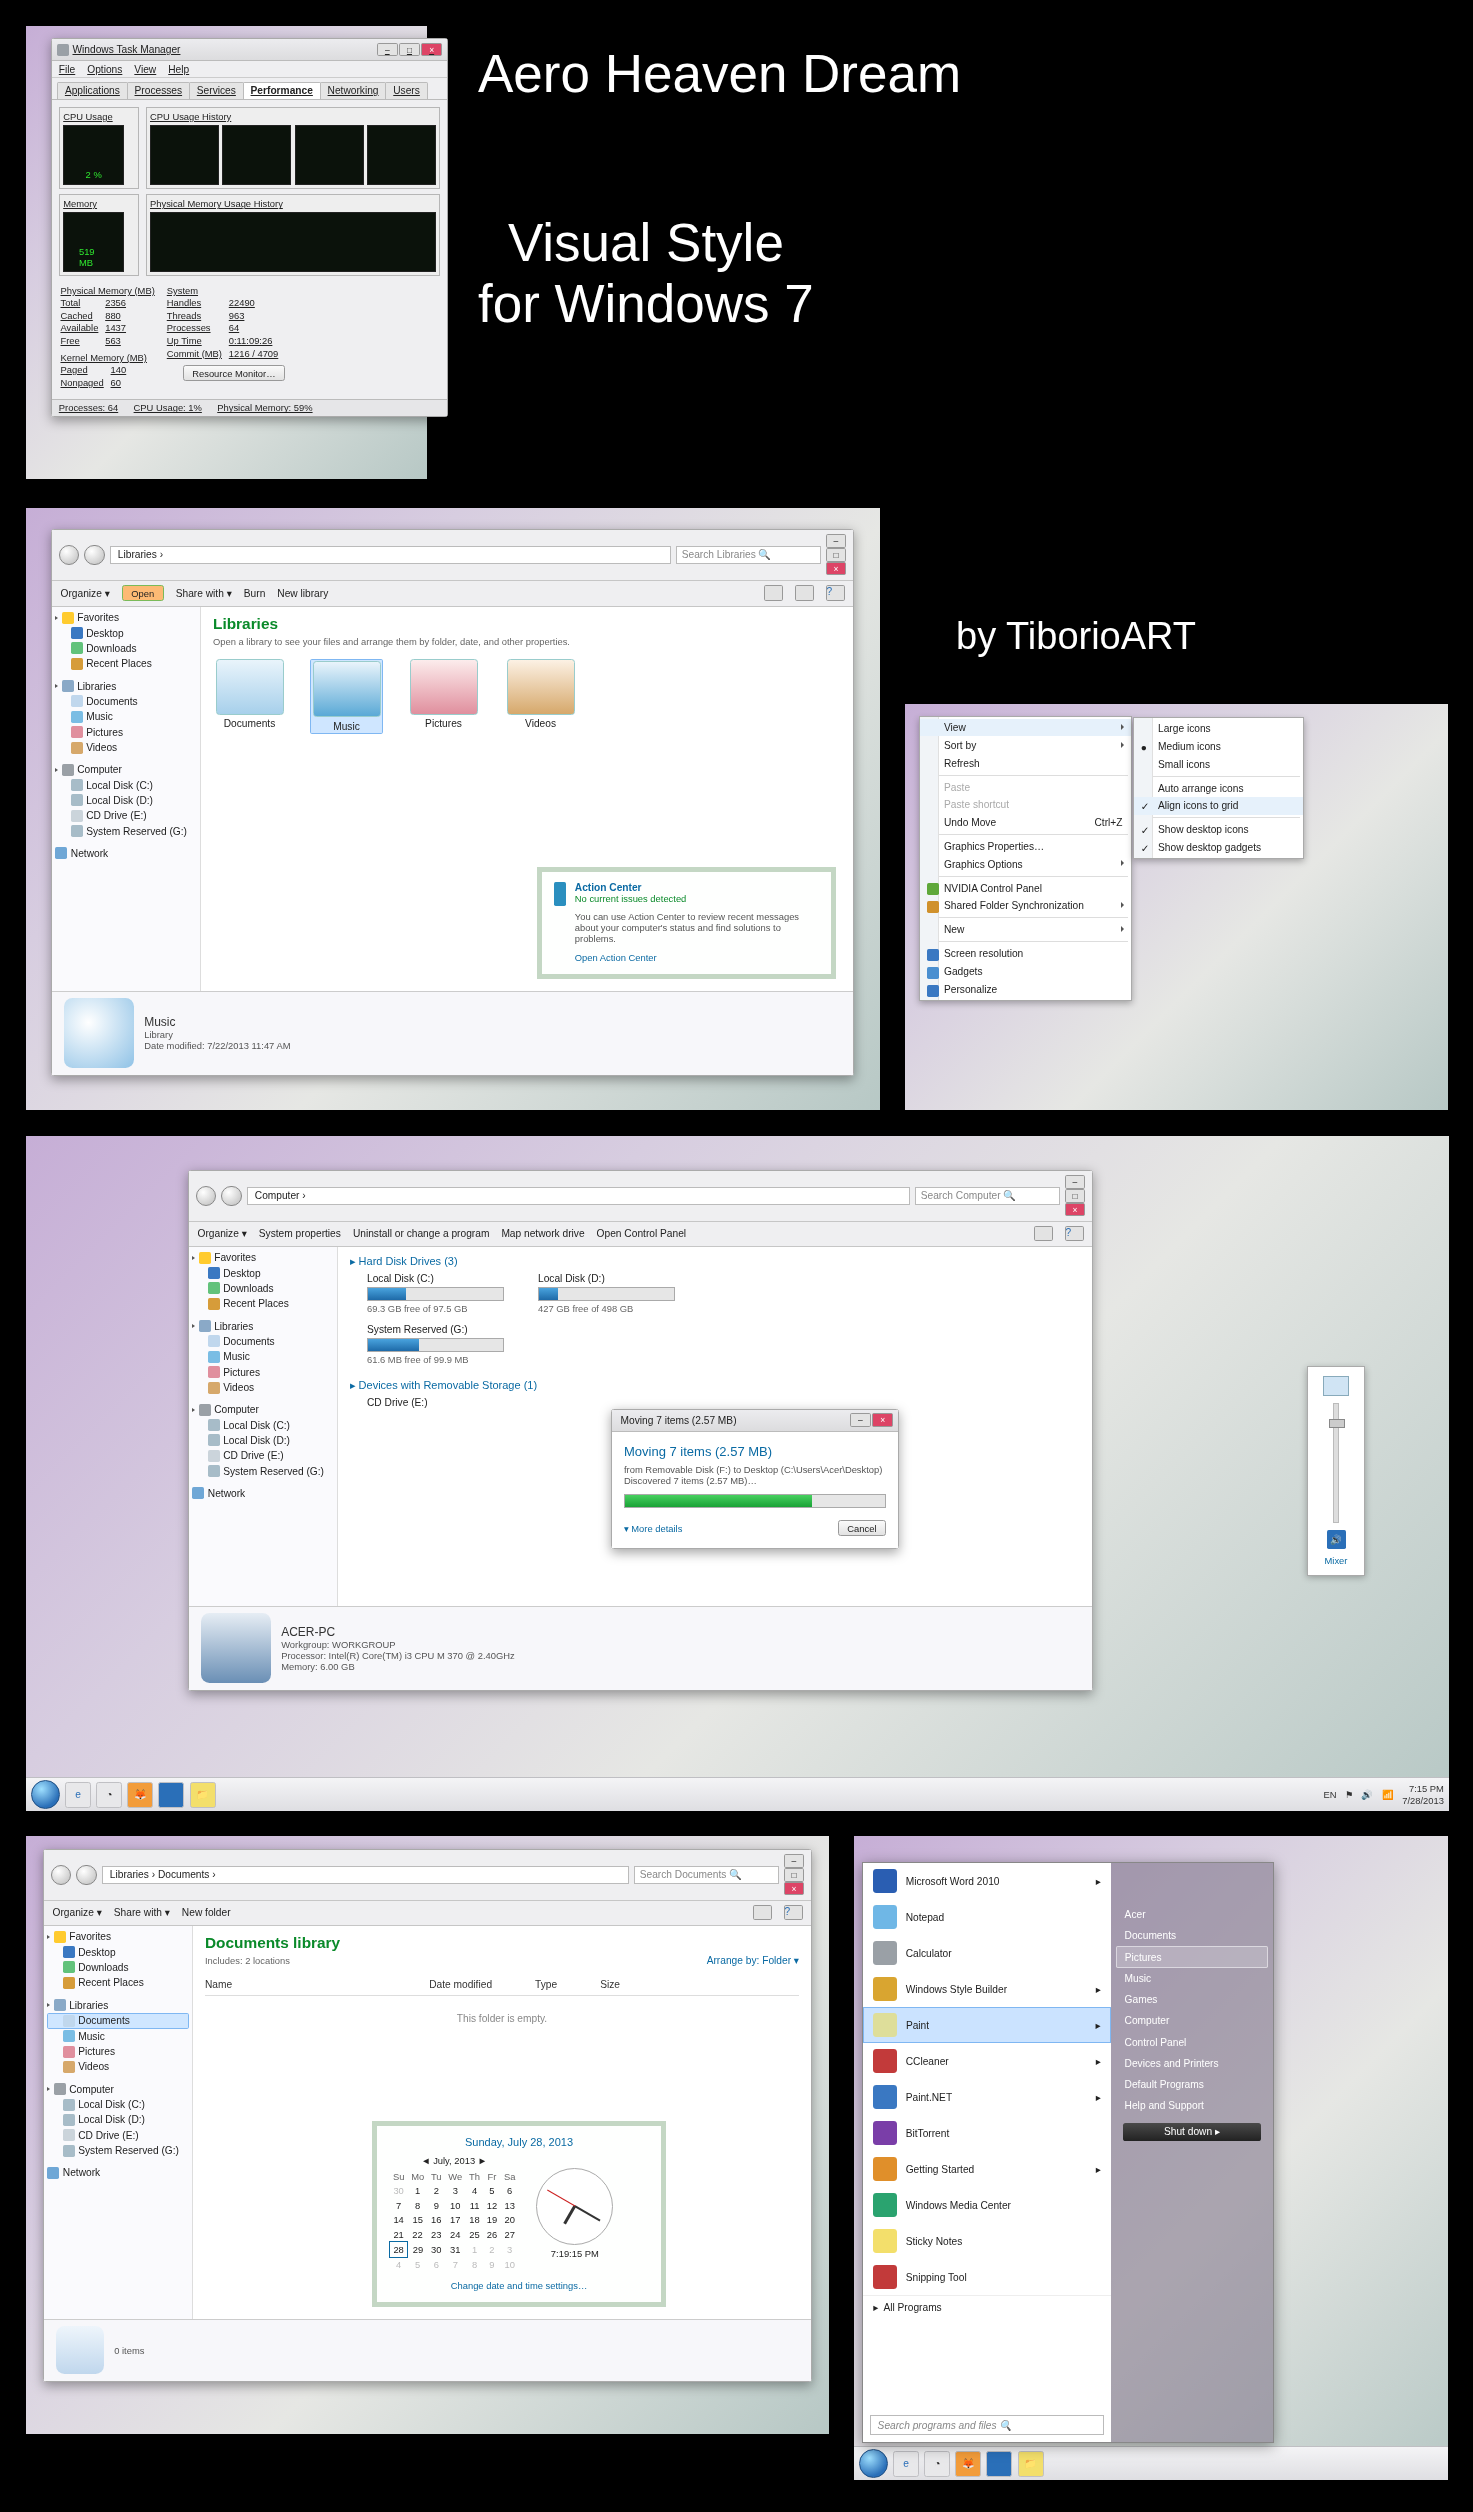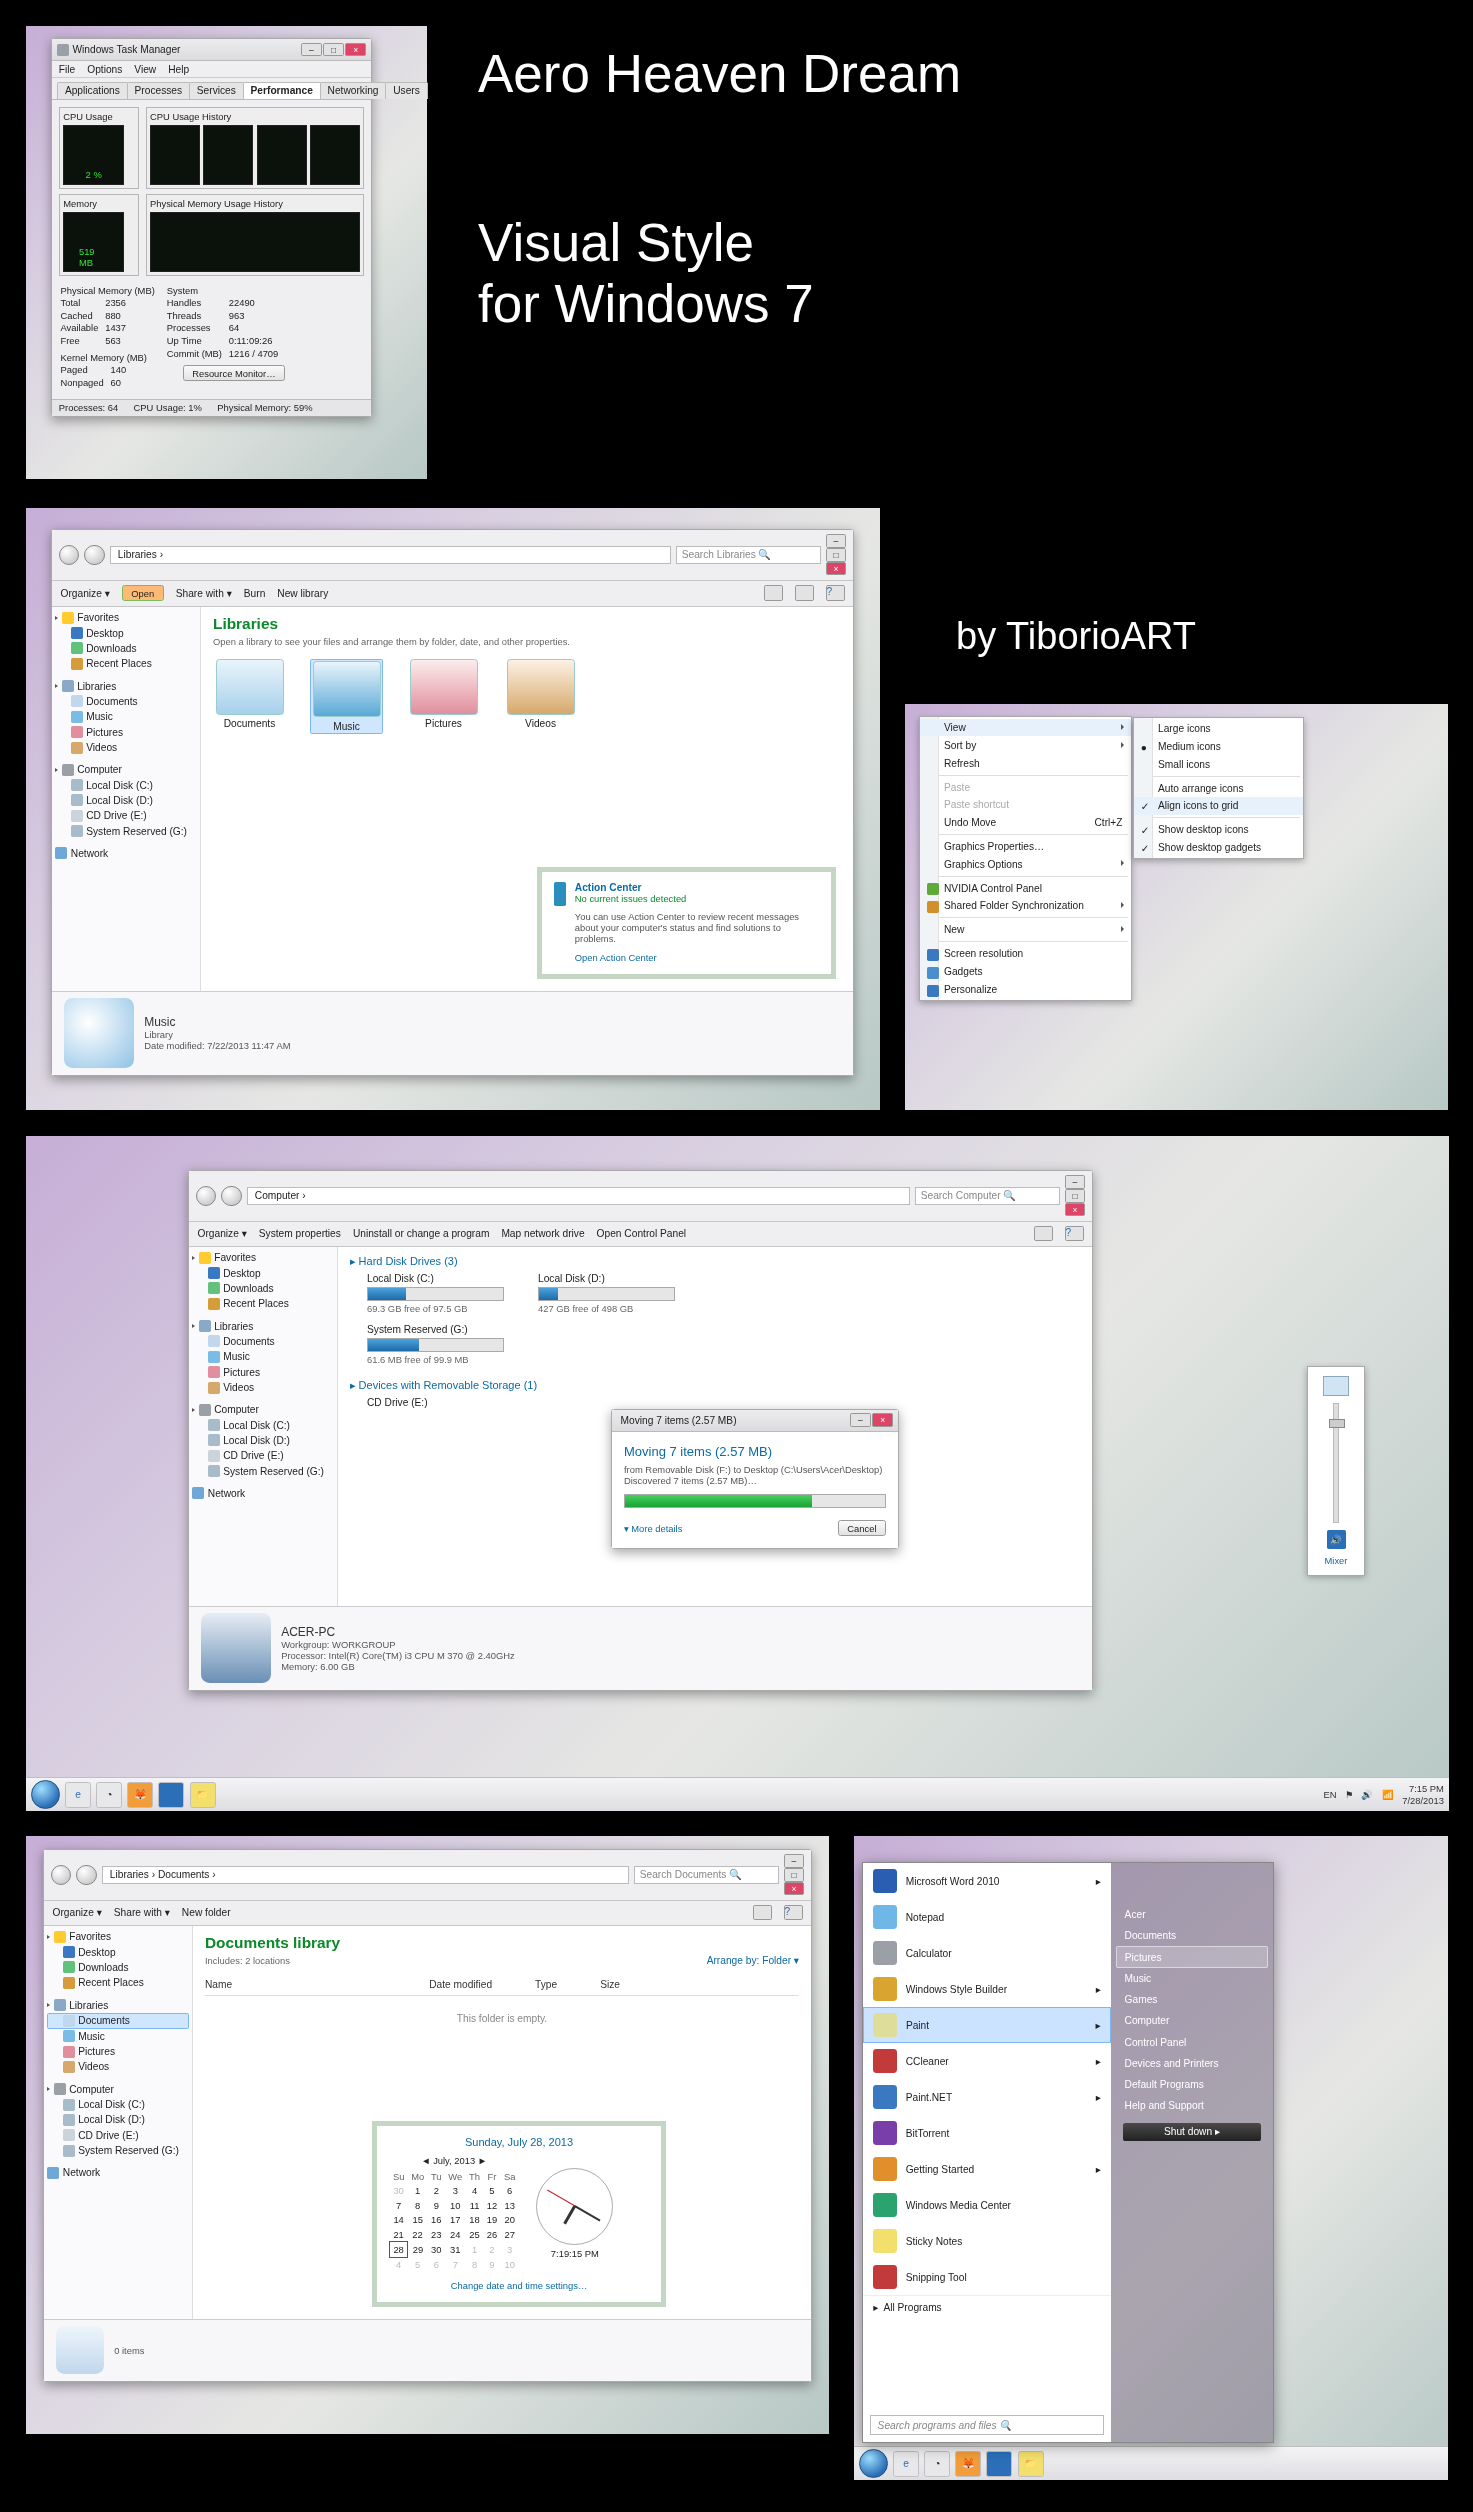--- a/index.html
+++ b/index.html
@@ -1,19 +1,19 @@
 <!DOCTYPE html>
 <html style="font-size:13.7px"><head>
 <meta charset="utf-8">
 <style>
 * { margin: 0; padding: 0; box-sizing: border-box; font-family: "Segoe UI", Tahoma, sans-serif; }
 body { background: #000; width: 1474px; min-height: 2512px; position: relative; color: #222; }
 .header-text { color: #fff; position: absolute; font-weight: 300; }
 .h1 { font-size: 53px; top: 43px; left: 478px; }
-.h2 { font-size: 53px; top: 213px; left: 478px; line-height: 1.15; }
+.h2 { font-size: 53px; top: 213px; left: 478px; line-height: 1.15; text-align: center; }
 .h3 { font-size: 38px; top: 615px; left: 956px; position: absolute; color: #fff; }
 
 
 .win { position: absolute; background: rgba(240,240,242,.97); border: 0.9px solid #aaa; border-radius: 2.6px; box-shadow: 0 3.4px 12px rgba(0,0,0,.35); font-size: 10.2px; }
 .titlebar { height: 22px; background: linear-gradient(#ececef,#dcdcde); display: flex; align-items: center; padding: 0 5.1px; border-bottom: 0.9px solid #bbb; }
 .titlebar .t { font-size: 10.2px; margin-left: 3.4px; }
 .titlebar .wbtns { margin-left: auto; display: flex; gap: 1.7px; }
 .wbtn { width: 20.5px; height: 13.7px; background: #e3e3e3; border: 0.9px solid #999; border-radius: 1.7px; font-size: 8.5px; line-height: 12px; text-align: center; }
 .wbtn.close { background: #d46; color: #fff; }
 
@@ -129,21 +129,21 @@
 </head>
 <body>
 
 <div class="header-text h1">Aero Heaven Dream</div>
 <div class="header-text h2">
   <span>Visual Style</span><br><span>for Windows 7</span>
 </div>
 <div class="h3">by TiborioART</div>
 
 <div class="bg" style="left:26px; top:26px; width:401px; height:453px;"></div>
-<div class="win" style="left:51px; top:38px; width:321px;">
+<div class="win" style="left:51px; top:38px; width:397px;text-decoration:underline;">
   <div class="titlebar">
     <span class="navico i-comp" style="border-radius:1.7px"></span>
     <span class="t">Windows Task Manager</span>
     <div class="wbtns">
       <div class="wbtn">–</div>
       <div class="wbtn">□</div>
       <div class="wbtn close">×</div>
     </div>
   </div>
   <div class="menubar">

